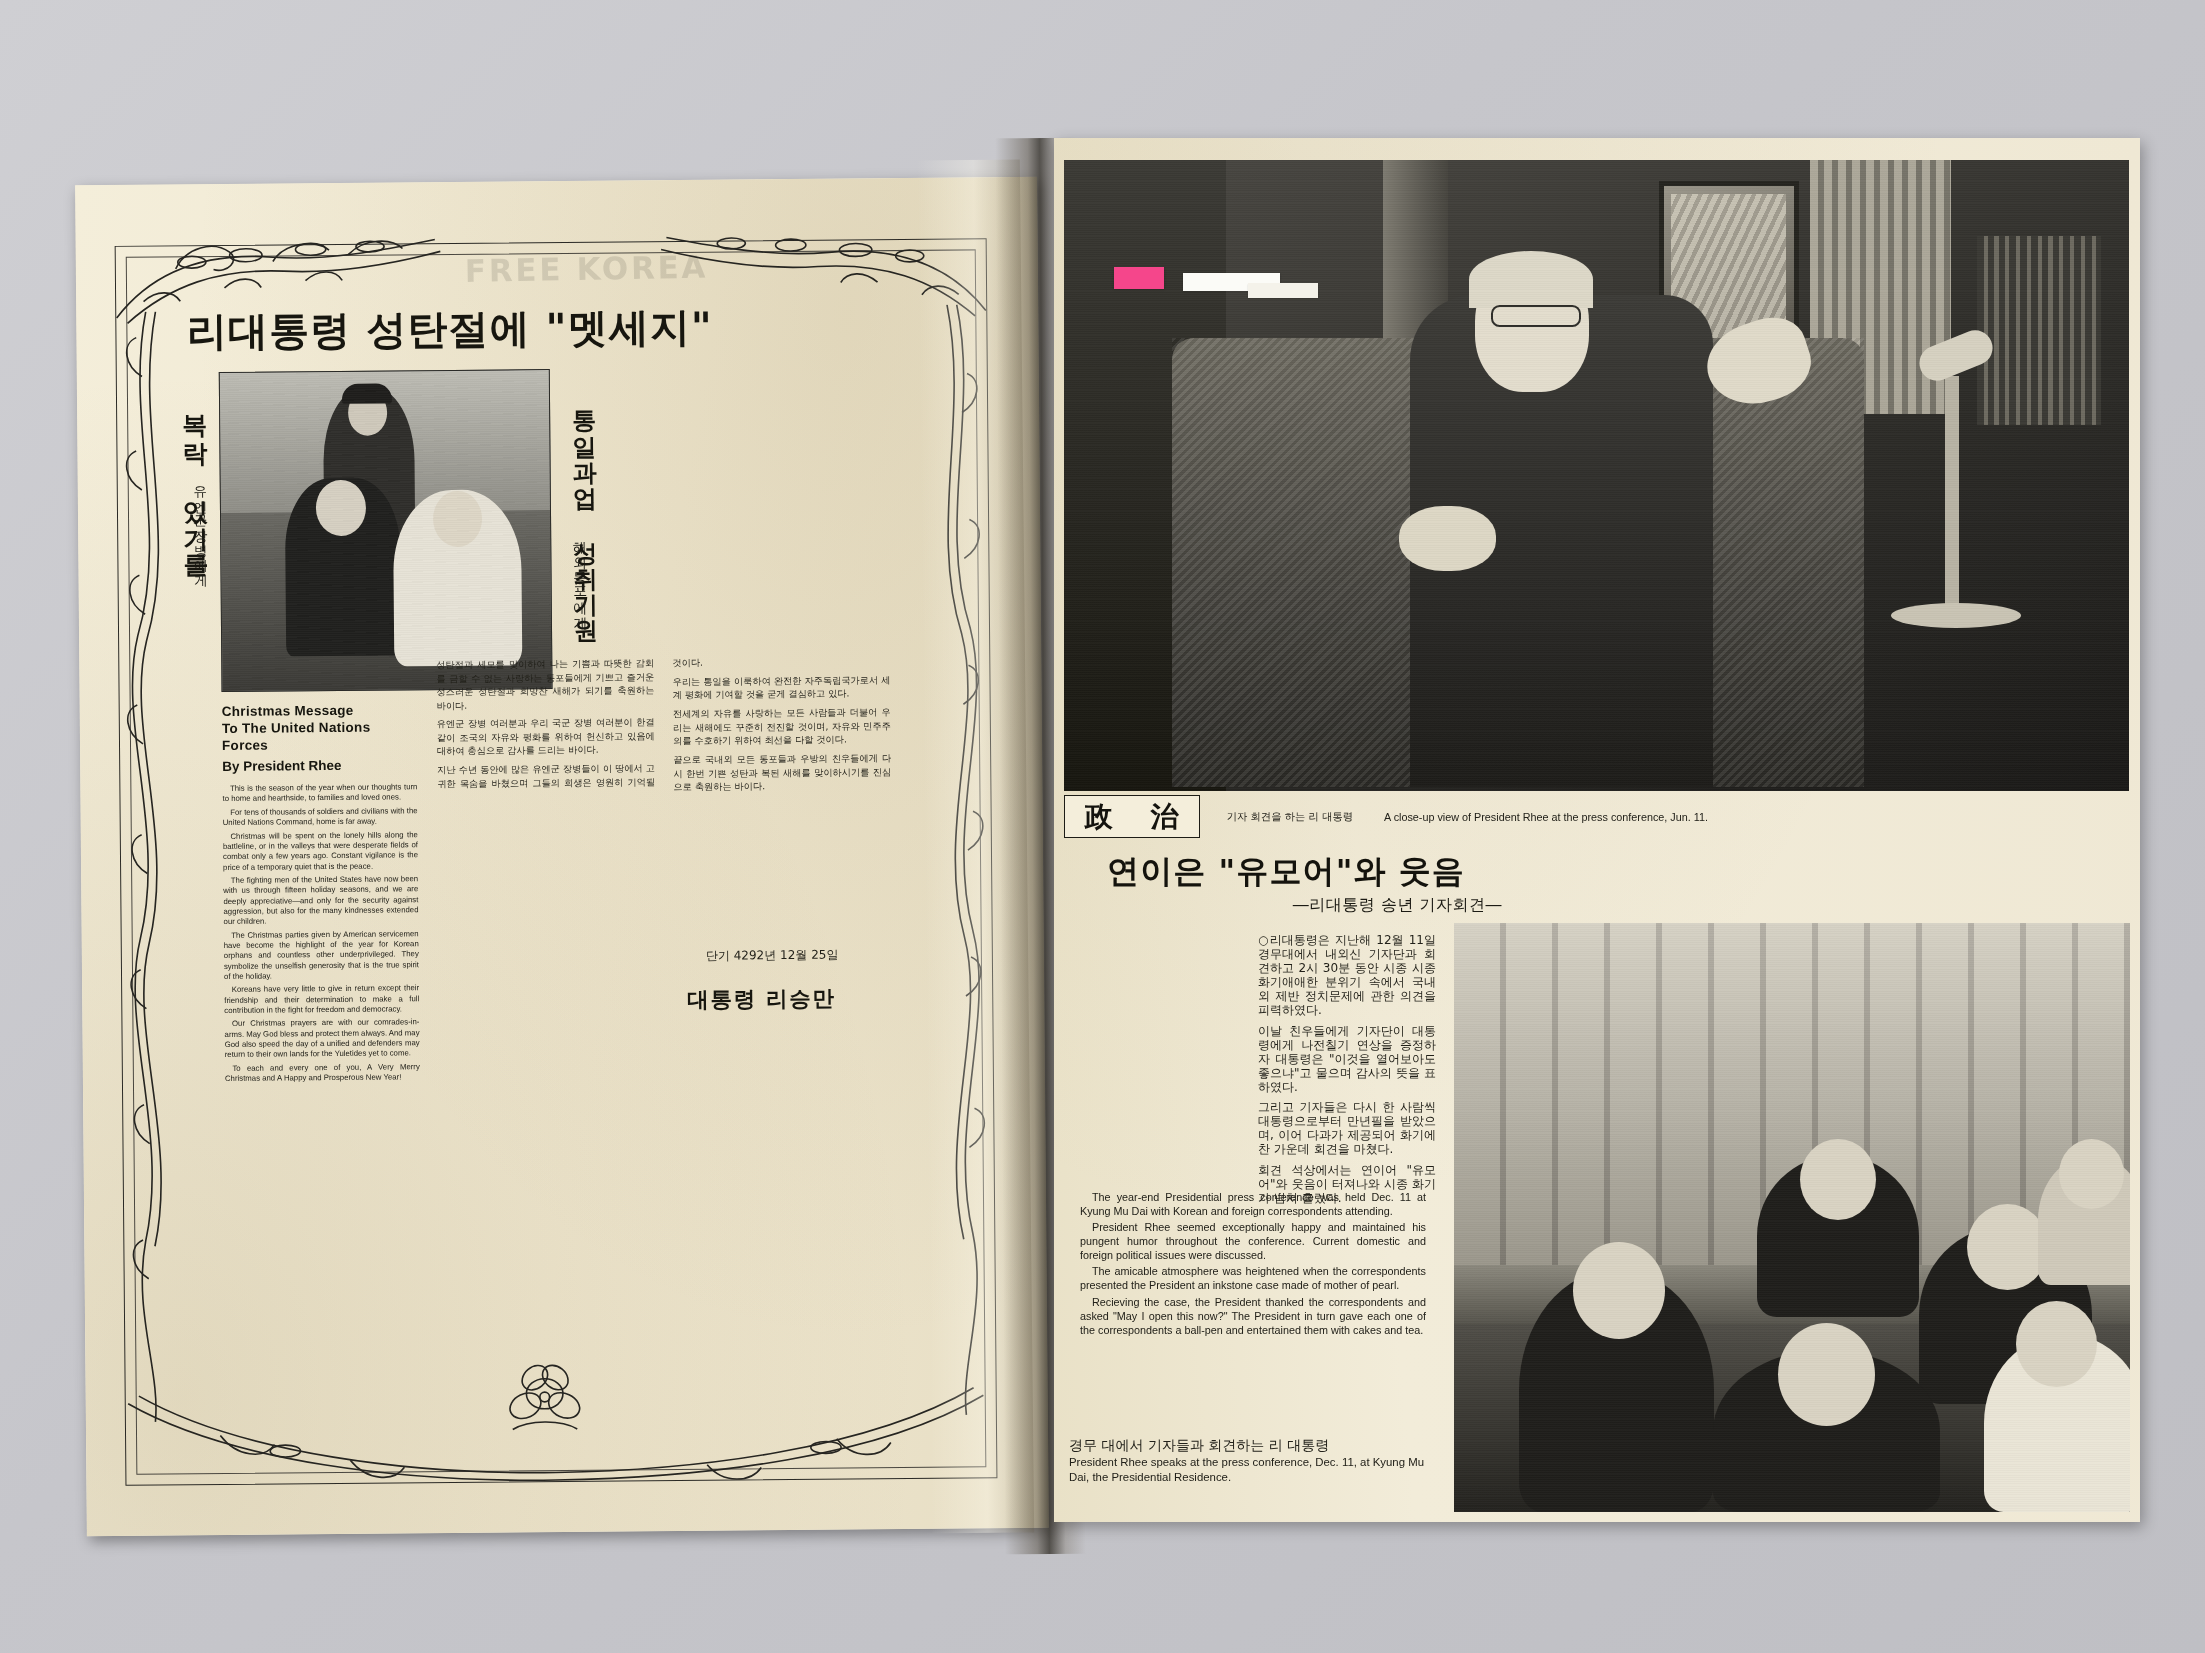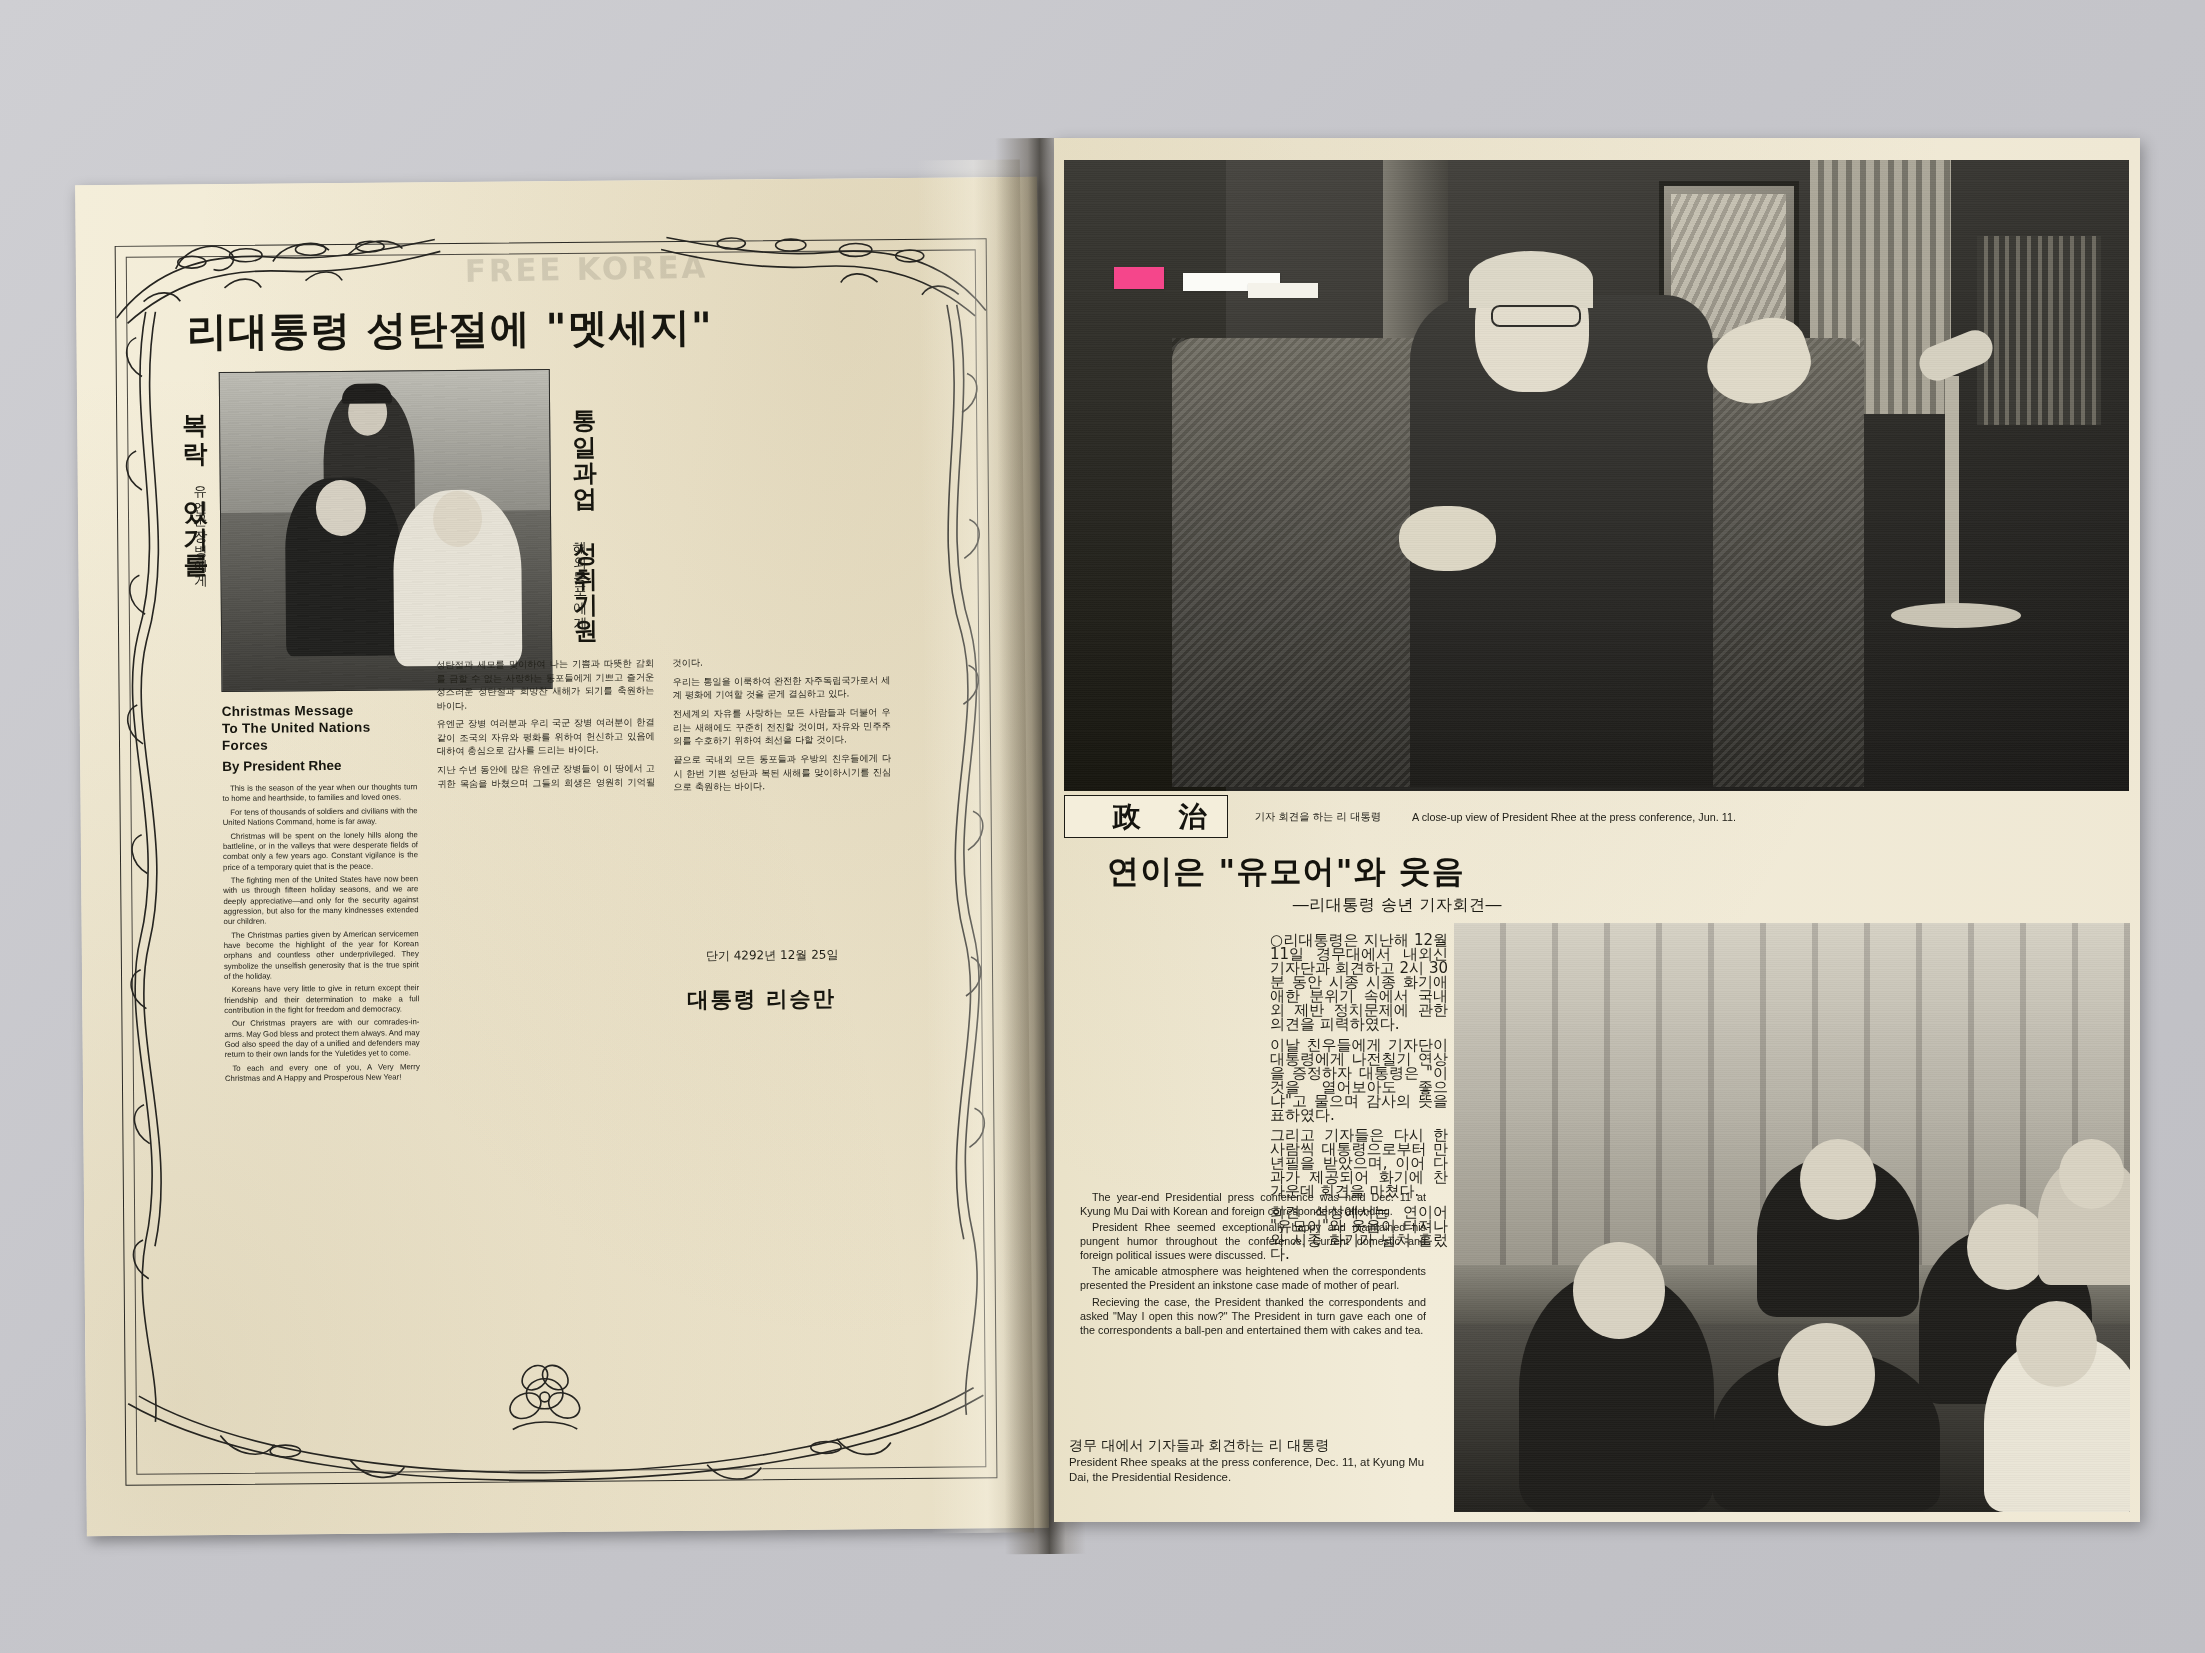--- a/index.html
+++ b/index.html
@@ -317,21 +317,20 @@
     width: 134px; height: 41px;
     background: #f4eedb;
     border: 1.6px solid #1d1c16;
     display: flex; align-items: center; justify-content: center;
     font-family: "DejaVu Serif", serif;
     font-weight: bold;
     font-size: 28px;
     letter-spacing: 14px;
     text-indent: 14px;
     color: #14130e;
-    padding-left: 28px;
   }
   .cap-kr {
     margin-left: 27px;
     font-family: "DejaVu Sans", sans-serif;
     font-size: 10.3px;
     color: #22211a;
     white-space: nowrap;
   }
   .cap-en {
     margin-left: 31px;
@@ -358,24 +357,24 @@
     width: 432px;
     text-align: right;
     font-family: "DejaVu Sans", sans-serif;
     font-size: 16px;
     letter-spacing: 0.5px;
     color: #1c1b14;
   }
 
   .kor-col2 {
     position: absolute;
-    left: 216px; top: 795px;
+    left: 204px; top: 795px;
     width: 178px;
     font-family: "DejaVu Sans", sans-serif;
-    font-size: 15px;
+    font-size: 12px;
     line-height: 14px;
     color: #201f18;
     text-align: justify;
   }
   .kor-col2 p { margin: 0 0 6.5px 0; }
 
   .ghost-kr {
     position: absolute;
     left: 21.6px; top: 811px;
     font-family: "DejaVu Sans", sans-serif;

